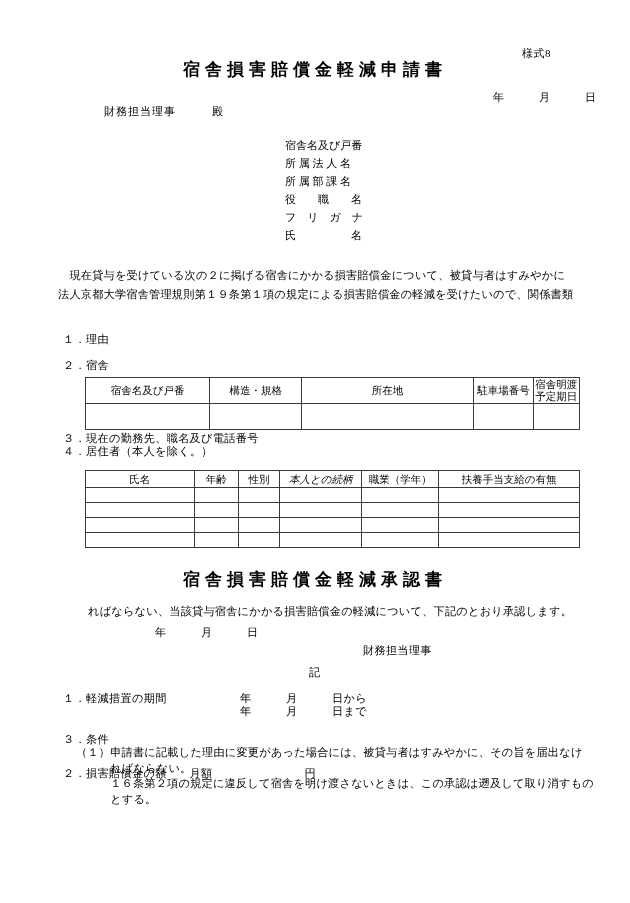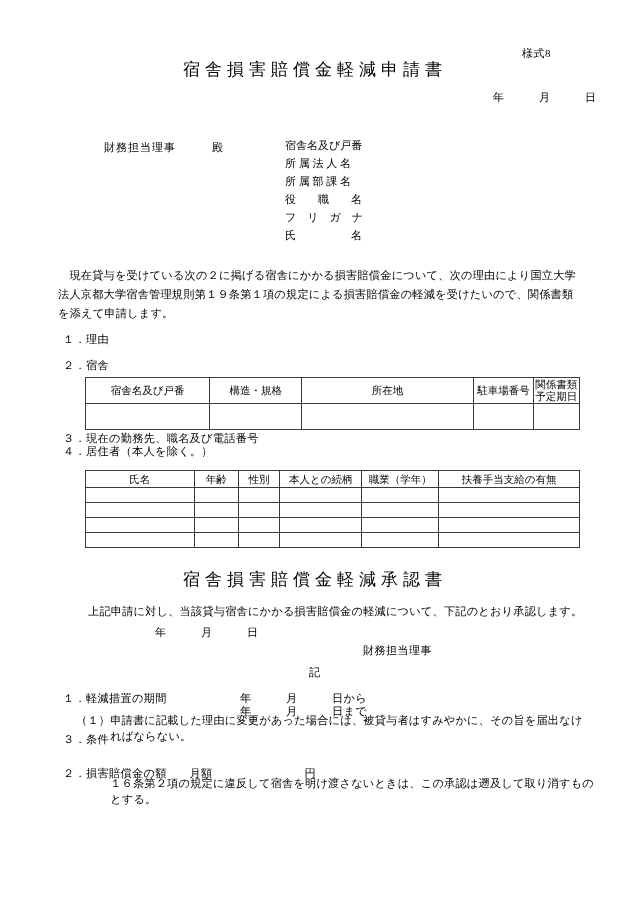--- a/index.html
+++ b/index.html
@@ -20,21 +20,21 @@
   .abs { position: absolute; white-space: pre; }
   .blk { position: absolute; }
 
   .form-no {
     font-size: 11px;
     letter-spacing: 0.5px;
   }
 
   .doc-title {
     font-size: 17px;
-    font-weight: normal;
+    font-weight: bold;
     letter-spacing: 5px;
     text-align: center;
     width: 100%;
   }
 
   .date-line {
     font-size: 11px;
     letter-spacing: 0.5px;
   }
 
@@ -96,21 +96,21 @@
     left: 78px;
     top: 551px;
     width: 474px;
     height: 8px;
     overflow: hidden;
   }
 
   
   .approve-title {
     font-size: 17px;
-    font-weight: normal;
+    font-weight: bold;
     letter-spacing: 5px;
     text-align: center;
     width: 100%;
   }
 
   .approve-para {
     font-size: 11.2px;
     letter-spacing: 0.2px;
     white-space: pre;
   }
@@ -135,50 +135,49 @@
 <div class="page">
 
   <div class="abs form-no" style="left:522px; top:46px;text-align:center;">様式8</div>
 
   <div class="blk" style="left:0; top:58px; width:630px;">
     <div class="doc-title">宿舎損害賠償金軽減申請書</div>
   </div>
 
   <div class="abs date-line" style="left:493px; top:90px;">年　　　月　　　日</div>
 
-  <div class="abs addressee" style="left:104px; top:104px;margin-top:36px;">財務担当理事　　　殿</div>
+  <div class="abs addressee" style="left:104px; top:104px;">財務担当理事　　　殿</div>
 
   <div class="blk applicant-block" style="left:285px; top:136px;">
     <span class="row">宿舎名及び戸番</span>
     <span class="row">所 属 法 人 名</span>
     <span class="row">所 属 部 課 名</span>
     <span class="row">役　　職　　名</span>
     <span class="row">フ　リ　ガ　ナ</span>
     <span class="row">氏　　　　　名</span>
   </div>
 
   <div class="blk body-para" style="left:58px; top:266px; width:530px;">
-    <span class="ln">　現在貸与を受けている次の２に掲げる宿舎にかかる損害賠償金について、次の理由により国立大学</span>
+    <span class="ln">　現在貸与を受けている次の２に掲げる宿舎にかかる損害賠償金について、被貸与者はすみやかに</span>
     <span class="ln">法人京都大学宿舎管理規則第１９条第１項の規定による損害賠償金の軽減を受けたいので、関係書類</span>
-    <span class="ln">を添えて申請します。</span>
   </div>
 
   <div class="abs item-label" style="left:63px; top:332px;">１．理由</div>
 
   <div class="abs item-label" style="left:63px; top:358px;">２．宿舎</div>
 
   <table id="shukusha-table">
     <thead>
       <tr>
         <th style="width:130px;">宿舎名及び戸番</th>
         <th style="width:95px;">構造・規格</th>
         <th style="width:180px;">所在地</th>
         <th style="width:62px;">駐車場番号</th>
         <th style="width:48px;" class="two-line">
-          <div>関係書類</div>
+          <div>宿舎明渡</div>
           <div>予定期日</div>
         </th>
       </tr>
     </thead>
     <tbody>
       <tr>
         <td class="empty"></td>
         <td class="empty"></td>
         <td class="empty"></td>
         <td class="empty"></td>
@@ -190,21 +189,21 @@
   <div class="abs item-label" style="left:63px; top:431px;">３．現在の勤務先、職名及び電話番号</div>
 
   <div class="abs item-label" style="left:63px; top:444px;">４．居住者（本人を除く。）</div>
 
   <table id="residents-table">
     <thead>
       <tr>
         <th style="width:111px;">氏名</th>
         <th style="width:45px;">年齢</th>
         <th style="width:42px;font-family:Liberation Serif, serif;">性別</th>
-        <th style="width:84px;">本人との続柄</th>
+        <th style="width:84px;font-style:italic;">本人との続柄</th>
         <th style="width:78px;">職業（学年）</th>
         <th style="width:144px;">扶養手当支給の有無</th>
       </tr>
     </thead>
     <tbody id="residents-body">
       <tr>
         <td class="empty"></td>
         <td class="empty"></td>
         <td class="empty"></td>
         <td class="empty"></td>
@@ -241,39 +240,39 @@
   <div class="wavy">
     <svg width="474" height="8" viewBox="0 0 474 8" preserveAspectRatio="none">
       <path d="M0 6 L3 2 L6 6 L9 2 L12 6 L15 2 L18 6 L21 2 L24 6 L27 2 L30 6 L33 2 L36 6 L39 2 L42 6 L45 2 L48 6 L51 2 L54 6 L57 2 L60 6 L63 2 L66 6 L69 2 L72 6 L75 2 L78 6 L81 2 L84 6 L87 2 L90 6 L93 2 L96 6 L99 2 L102 6 L105 2 L108 6 L111 2 L114 6 L117 2 L120 6 L123 2 L126 6 L129 2 L132 6 L135 2 L138 6 L141 2 L144 6 L147 2 L150 6 L153 2 L156 6 L159 2 L162 6 L165 2 L168 6 L171 2 L174 6 L177 2 L180 6 L183 2 L186 6 L189 2 L192 6 L195 2 L198 6 L201 2 L204 6 L207 2 L210 6 L213 2 L216 6 L219 2 L222 6 L225 2 L228 6 L231 2 L234 6 L237 2 L240 6 L243 2 L246 6 L249 2 L252 6 L255 2 L258 6 L261 2 L264 6 L267 2 L270 6 L273 2 L276 6 L279 2 L282 6 L285 2 L288 6 L291 2 L294 6 L297 2 L300 6 L303 2 L306 6 L309 2 L312 6 L315 2 L318 6 L321 2 L324 6 L327 2 L330 6 L333 2 L336 6 L339 2 L342 6 L345 2 L348 6 L351 2 L354 6 L357 2 L360 6 L363 2 L366 6 L369 2 L372 6 L375 2 L378 6 L381 2 L384 6 L387 2 L390 6 L393 2 L396 6 L399 2 L402 6 L405 2 L408 6 L411 2 L414 6 L417 2 L420 6 L423 2 L426 6 L429 2 L432 6 L435 2 L438 6 L441 2 L444 6 L447 2 L450 6 L453 2 L456 6 L459 2 L462 6 L465 2 L468 6 L471 2 L474 6" fill="none" stroke="#c8c8c8" stroke-width="1"></path>
     </svg>
   </div>
 
   <div class="blk" style="left:0; top:568px; width:630px;">
     <div class="approve-title">宿舎損害賠償金軽減承認書</div>
   </div>
 
-  <div class="abs approve-para" style="left:88px; top:604px;">上記申請に対し、当該貸与宿舎にかかる損害賠償金の軽減について、下記のとおり承認します。</div>
+  <div class="abs approve-para" style="left:88px; top:604px;">ればならない、当該貸与宿舎にかかる損害賠償金の軽減について、下記のとおり承認します。</div>
 
   <div class="abs date-line" style="left:155px; top:625px;">年　　　月　　　日</div>
 
   <div class="abs" style="left:363px; top:643px; font-size:11px; letter-spacing:0.5px;">財務担当理事</div>
 
   <div class="blk" style="left:0; top:665px; width:630px;">
     <div class="ki-mark">記</div>
   </div>
 
   <div class="abs item-label" style="left:63px; top:691px;">１．軽減措置の期間</div>
   <div class="abs item-label" style="left:240px; top:691px;">年　　　月　　　日から</div>
   <div class="abs item-label" style="left:240px; top:704px;">年　　　月　　　日まで</div>
 
   <div class="abs item-label" style="left:63px; top:718px;margin-top:48px;">２．損害賠償金の額　　月額　　　　　　　　円</div>
 
   <div class="abs item-label" style="left:63px; top:732px;">３．条件</div>
 
-  <div class="blk cond-text" style="left:76px; top:713px; width:530px;">
+  <div class="blk cond-text" style="left:76px; top:745px; width:530px;">
     <span class="ln">（１）申請書に記載した理由に変更があった場合には、被貸与者はすみやかに、その旨を届出なけ</span>
     <span class="ln">　　　ればならない。</span>
   </div>
 
   <div class="blk cond-text" style="left:76px; top:776px; width:530px;">
     <span class="ln">　　　１６条第２項の規定に違反して宿舎を明け渡さないときは、この承認は遡及して取り消すもの</span>
     <span class="ln">　　　とする。</span>
   </div>
 
 </div>

